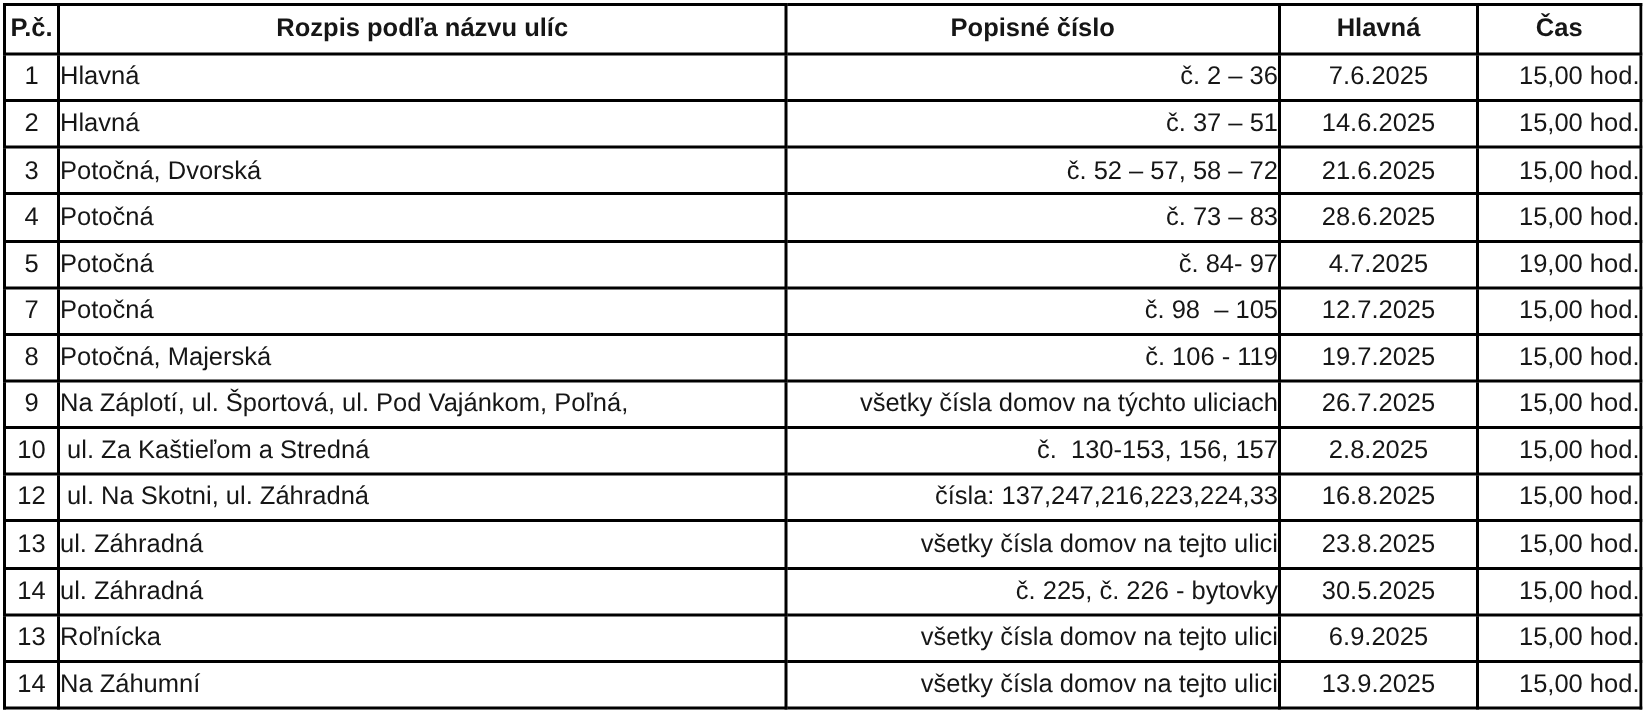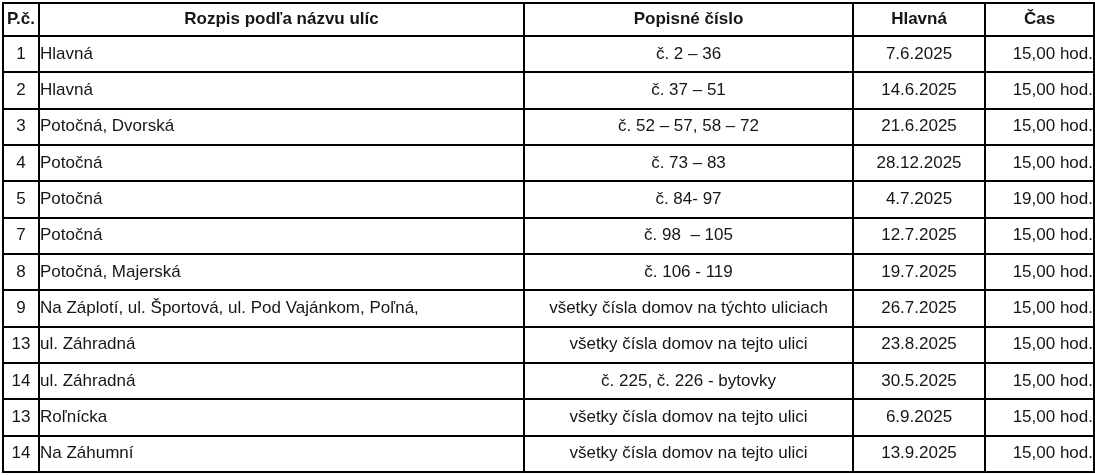--- a/index.html
+++ b/index.html
@@ -34,21 +34,21 @@
     line-height: 1.1;
     vertical-align: middle;
   }
   table.schedule th {
     font-weight: bold;
     text-align: center;
     height: 31px;
   }
   .c-pc      { text-align: center; }
   .c-streets { text-align: left; padding-left: 5px; margin-top: 20px; }
-  .c-pop     { text-align: center; padding-left: 4px; }
+  .c-pop     { text-align: right; padding-left: 4px; }
   .c-datum   { text-align: center; margin-left: 40px; }
   .c-cas     { text-align: right; padding-right: 7px; }
 </style>
 </head>
 <body>
 
 <div class="page">
   <table class="schedule">
     <colgroup>
       <col style="width:36px">
@@ -88,21 +88,21 @@
     <td class="c-streets">Potočná, Dvorská</td>
     <td class="c-pop">č. 52 – 57, 58 – 72</td>
     <td class="c-datum">21.6.2025</td>
     <td class="c-cas">15,00 hod.</td>
   </tr>
 
   <tr>
     <td class="c-pc">4</td>
     <td class="c-streets">Potočná</td>
     <td class="c-pop">č. 73 – 83</td>
-    <td class="c-datum">28.12.2025</td>
+    <td class="c-datum">28.6.2025</td>
     <td class="c-cas">15,00 hod.</td>
   </tr>
 
   <tr>
     <td class="c-pc">5</td>
     <td class="c-streets">Potočná</td>
     <td class="c-pop">č. 84- 97</td>
     <td class="c-datum">4.7.2025</td>
     <td class="c-cas">19,00 hod.</td>
   </tr>
@@ -124,22 +124,36 @@
   </tr>
 
   <tr>
     <td class="c-pc">9</td>
     <td class="c-streets">Na Záplotí, ul. Športová, ul. Pod Vajánkom, Poľná,</td>
     <td class="c-pop">všetky čísla domov na týchto uliciach</td>
     <td class="c-datum">26.7.2025</td>
     <td class="c-cas">15,00 hod.</td>
   </tr>
 
+  <tr>
+    <td class="c-pc">10</td>
+    <td class="c-streets"> ul. Za Kaštieľom a Stredná</td>
+    <td class="c-pop">č.  130-153, 156, 157</td>
+    <td class="c-datum">2.8.2025</td>
+    <td class="c-cas">15,00 hod.</td>
+  </tr>
 
 
+  <tr>
+    <td class="c-pc">12</td>
+    <td class="c-streets"> ul. Na Skotni, ul. Záhradná</td>
+    <td class="c-pop">čísla: 137,247,216,223,224,33</td>
+    <td class="c-datum">16.8.2025</td>
+    <td class="c-cas">15,00 hod.</td>
+  </tr>
 
   <tr>
     <td class="c-pc">13</td>
     <td class="c-streets">ul. Záhradná</td>
     <td class="c-pop">všetky čísla domov na tejto ulici</td>
     <td class="c-datum">23.8.2025</td>
     <td class="c-cas">15,00 hod.</td>
   </tr>
 
   <tr>

